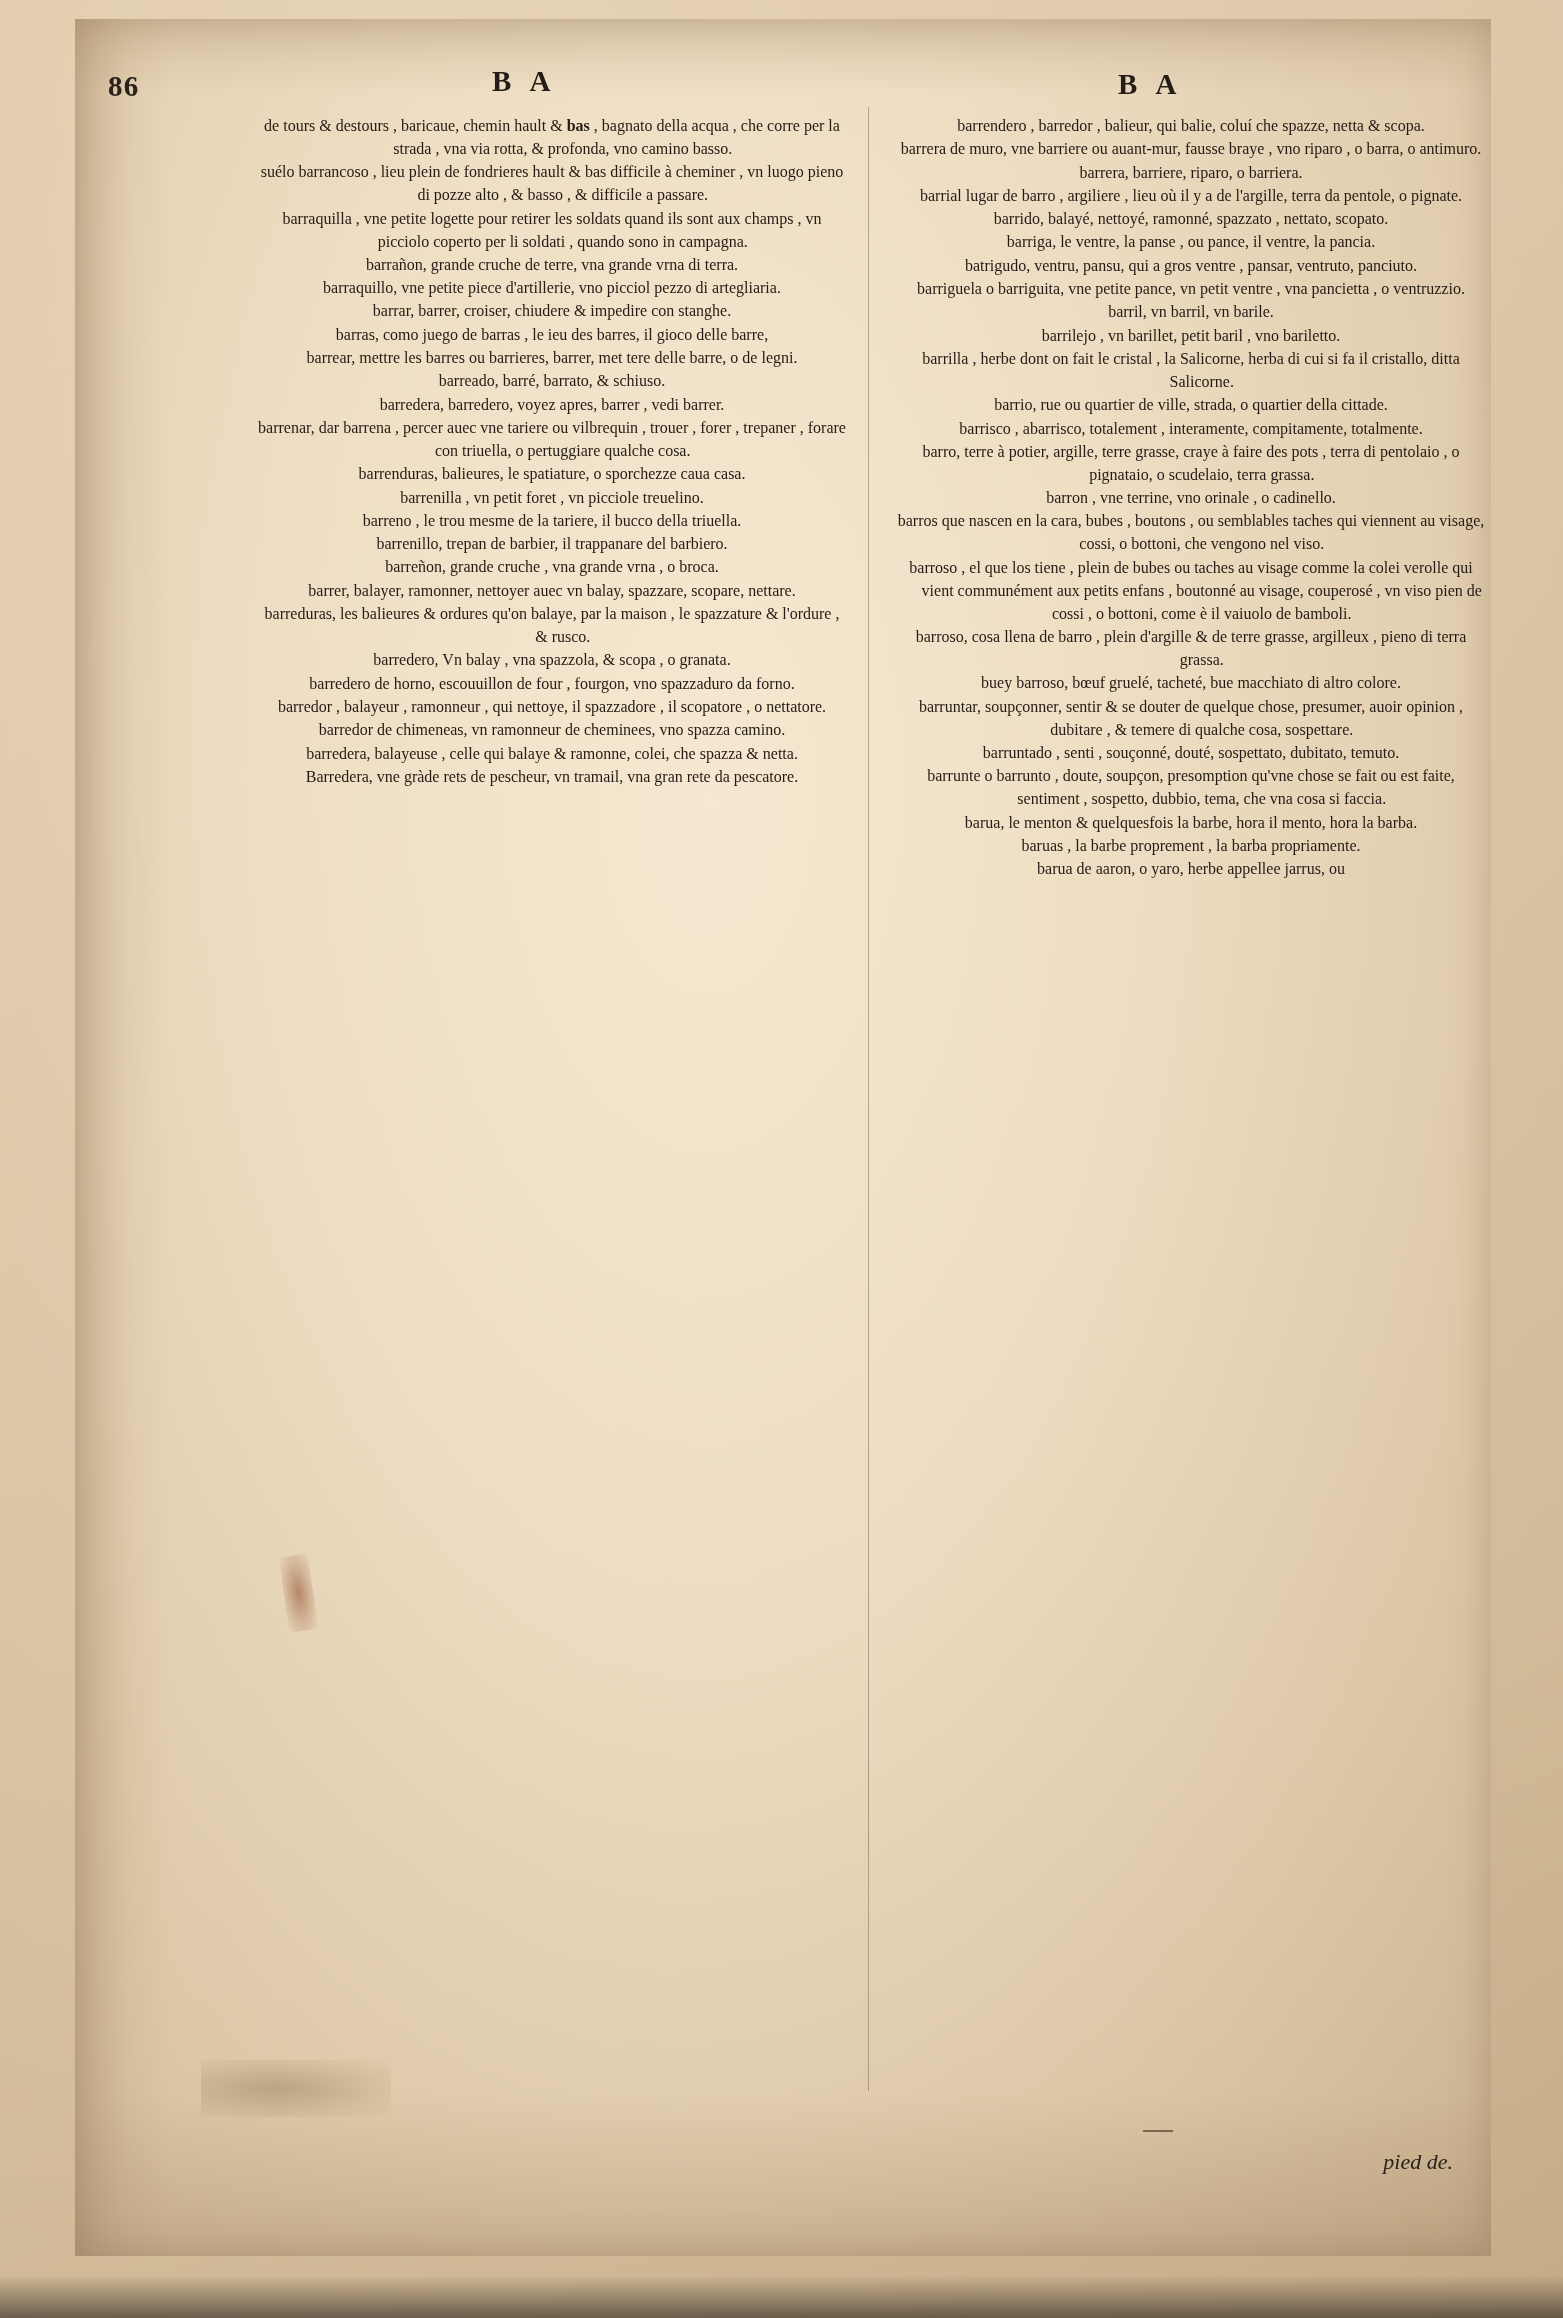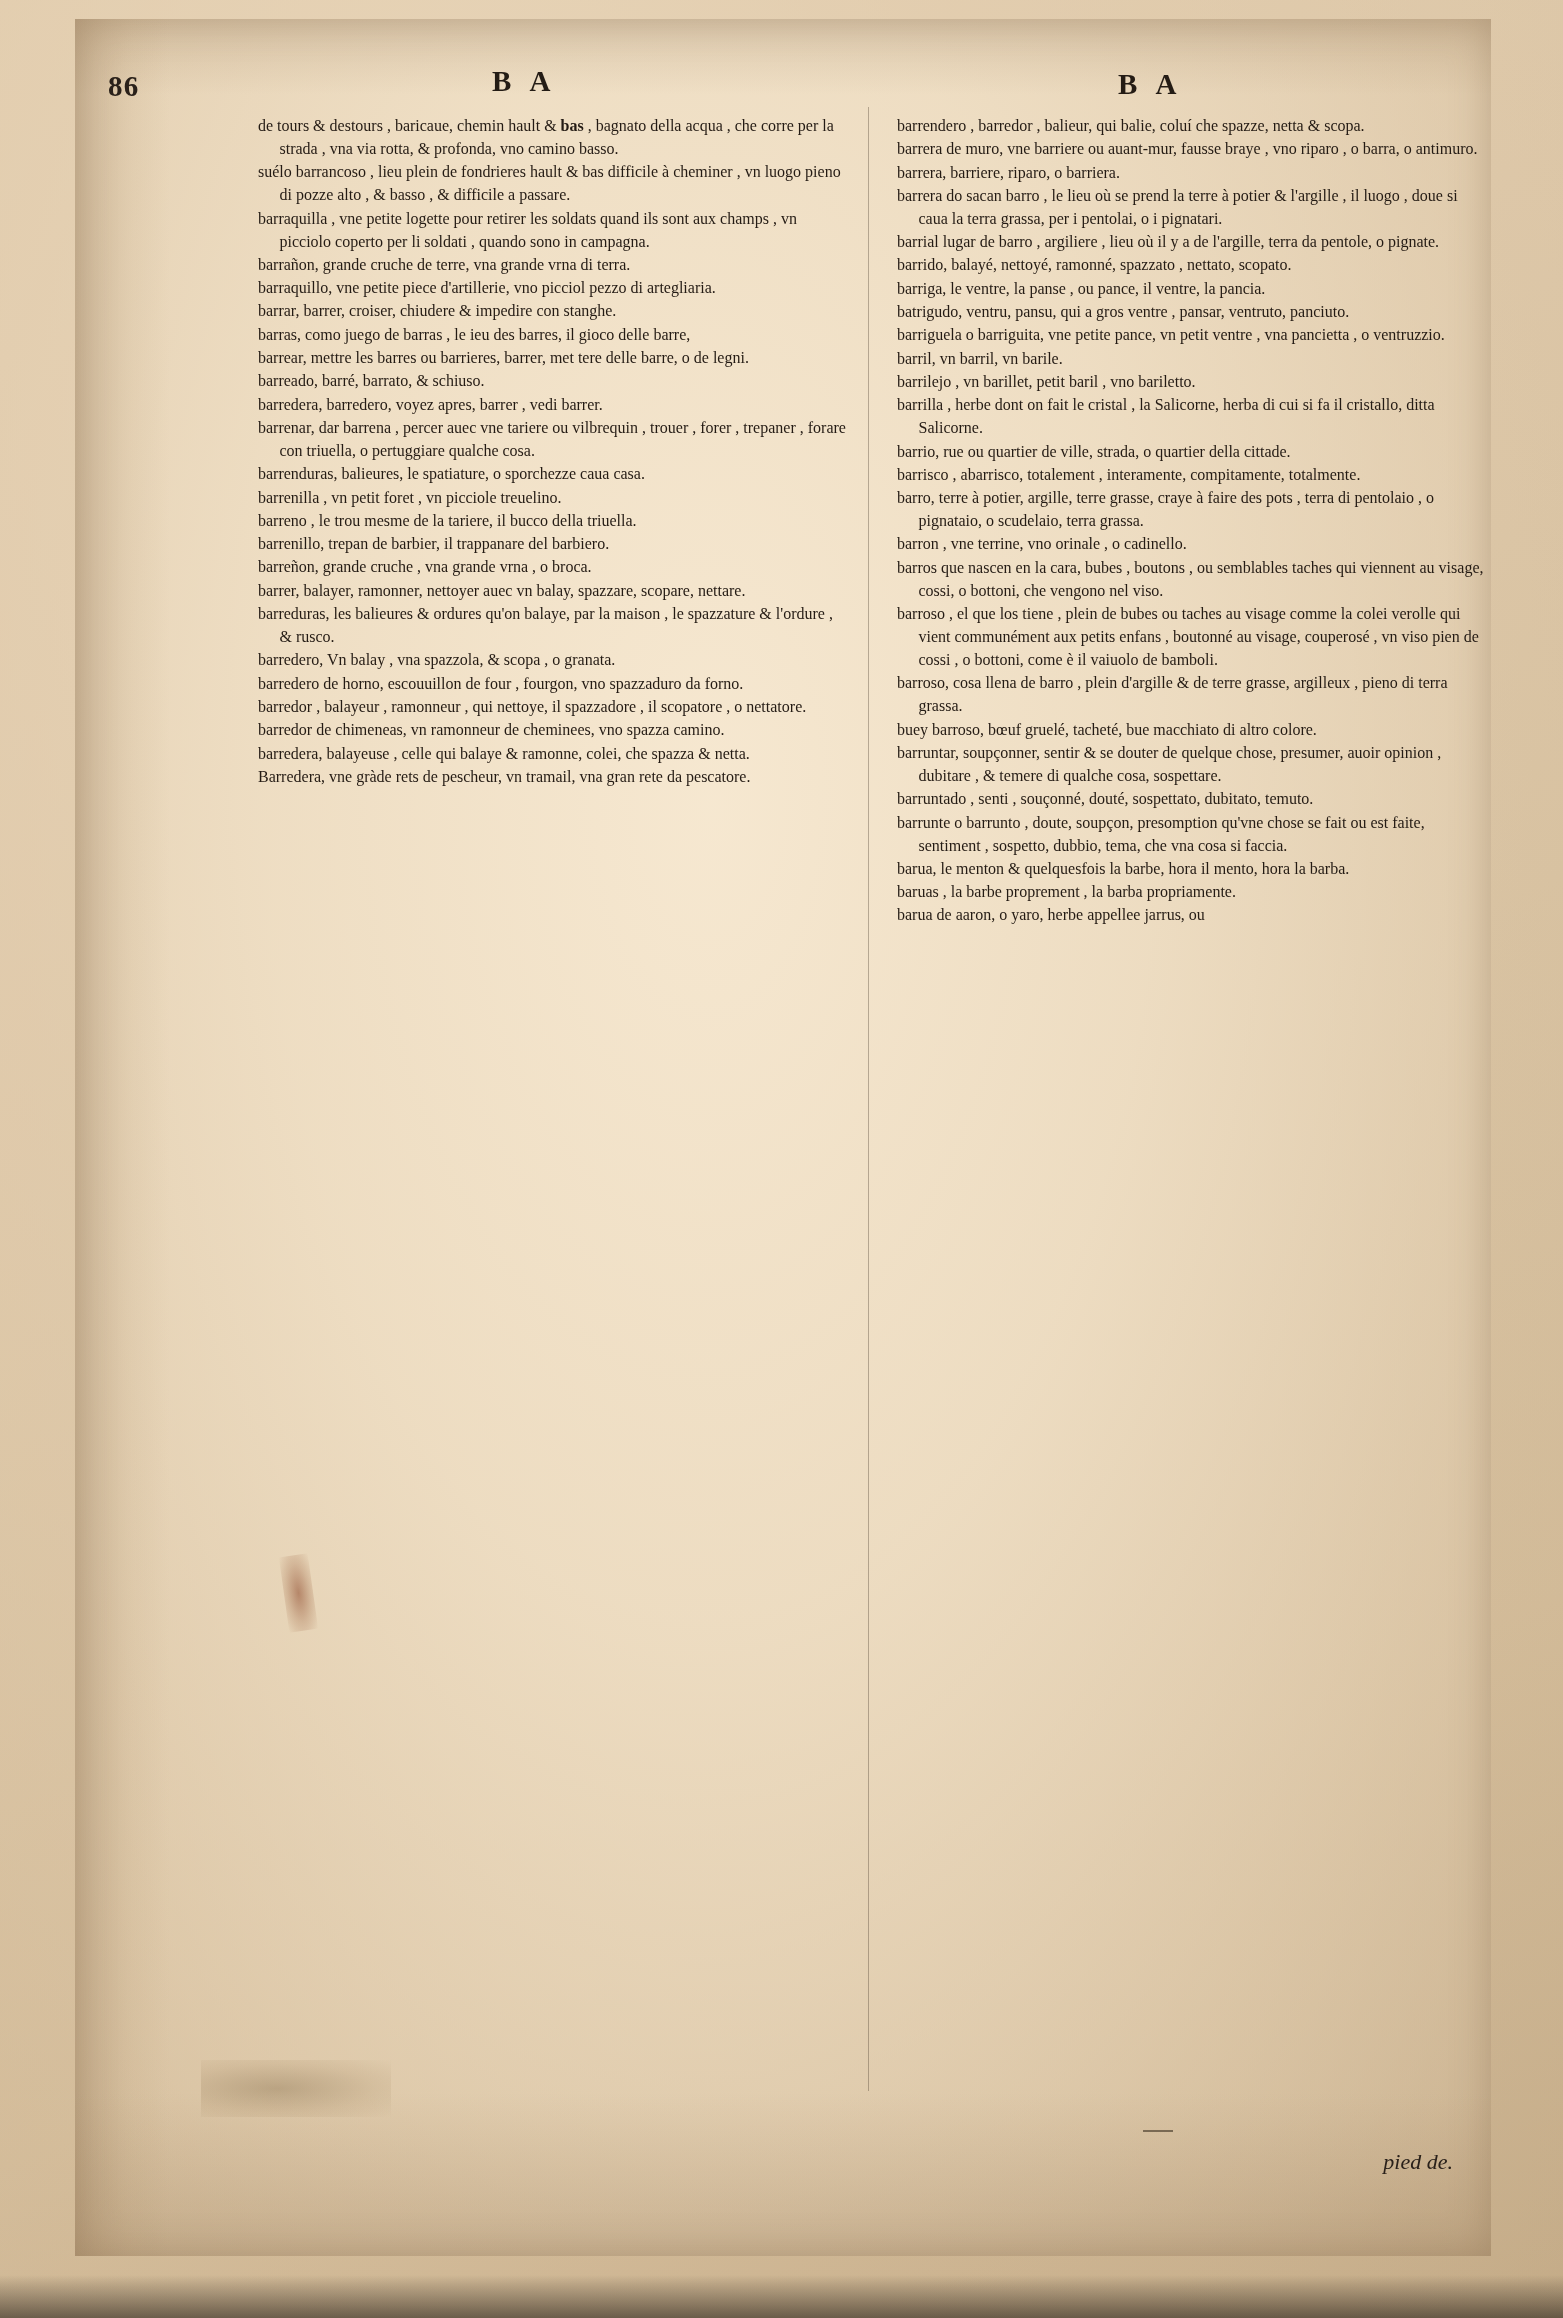--- a/index.html
+++ b/index.html
@@ -107,21 +107,21 @@
   }
 
   
   .col {
     position: absolute;
     top: 95px;
     width: 588px;
     color: #241b14;
     font-size: 16px;
     line-height: 23px;
-    text-align: left;
+    text-align: center;
   }
   .col-left { left: 183px; }
   .col-right { left: 822px; }
 
   .rule {
     position: absolute;
     left: 793px;
     top: 88px;
     width: 1.3px;
     height: 1984px;
@@ -199,21 +199,20 @@
         <p class="entry">barredero de horno, escouuillon de four , fourgon, vno spazzaduro da forno.</p>
         <p class="entry">barredor , balayeur , ramonneur , qui nettoye, il spazzadore , il scopatore , o nettatore.</p>
         <p class="entry">barredor de chimeneas, vn ramonneur de cheminees, vno spazza camino.</p>
         <p class="entry">barredera, balayeuse , celle qui balaye &amp; ramonne, colei, che spazza &amp; netta.</p>
         <p class="entry">Barredera, vne gràde rets de pescheur, vn tramail, vna gran rete da pescatore.</p>
       </div>
     <div class="col col-right" id="colRight">
         <p class="entry">barrendero , barredor , balieur, qui balie, coluí che spazze, netta &amp; scopa.</p>
         <p class="entry">barrera de muro, vne barriere ou auant-mur, fausse braye , vno riparo , o barra, o antimuro.</p>
         <p class="entry">barrera, barriere, riparo, o barriera.</p>
-        <p class="entry">barrera do sacan barro , le lieu où se prend la terre à potier &amp; l'argille , il luogo , doue si caua la terra grassa, per i pentolai, o i pignatari.</p>
         <p class="entry">barrial lugar de barro , argiliere , lieu où il y a de l'argille, terra da pentole, o pignate.</p>
         <p class="entry">barrido, balayé, nettoyé, ramonné, spazzato , nettato, scopato.</p>
         <p class="entry">barriga, le ventre, la panse , ou pance, il ventre, la pancia.</p>
         <p class="entry">batrigudo, ventru, pansu, qui a gros ventre , pansar, ventruto, panciuto.</p>
         <p class="entry">barriguela o barriguita, vne petite pance, vn petit ventre , vna pancietta , o ventruzzio.</p>
         <p class="entry">barril, vn barril, vn barile.</p>
         <p class="entry">barrilejo , vn barillet, petit baril , vno bariletto.</p>
         <p class="entry">barrilla , herbe dont on fait le cristal , la Salicorne, herba di cui si fa il cristallo, ditta Salicorne.</p>
         <p class="entry">barrio, rue ou quartier de ville, strada, o quartier della cittade.</p>
         <p class="entry">barrisco , abarrisco, totalement , interamente, compitamente, totalmente.</p>

